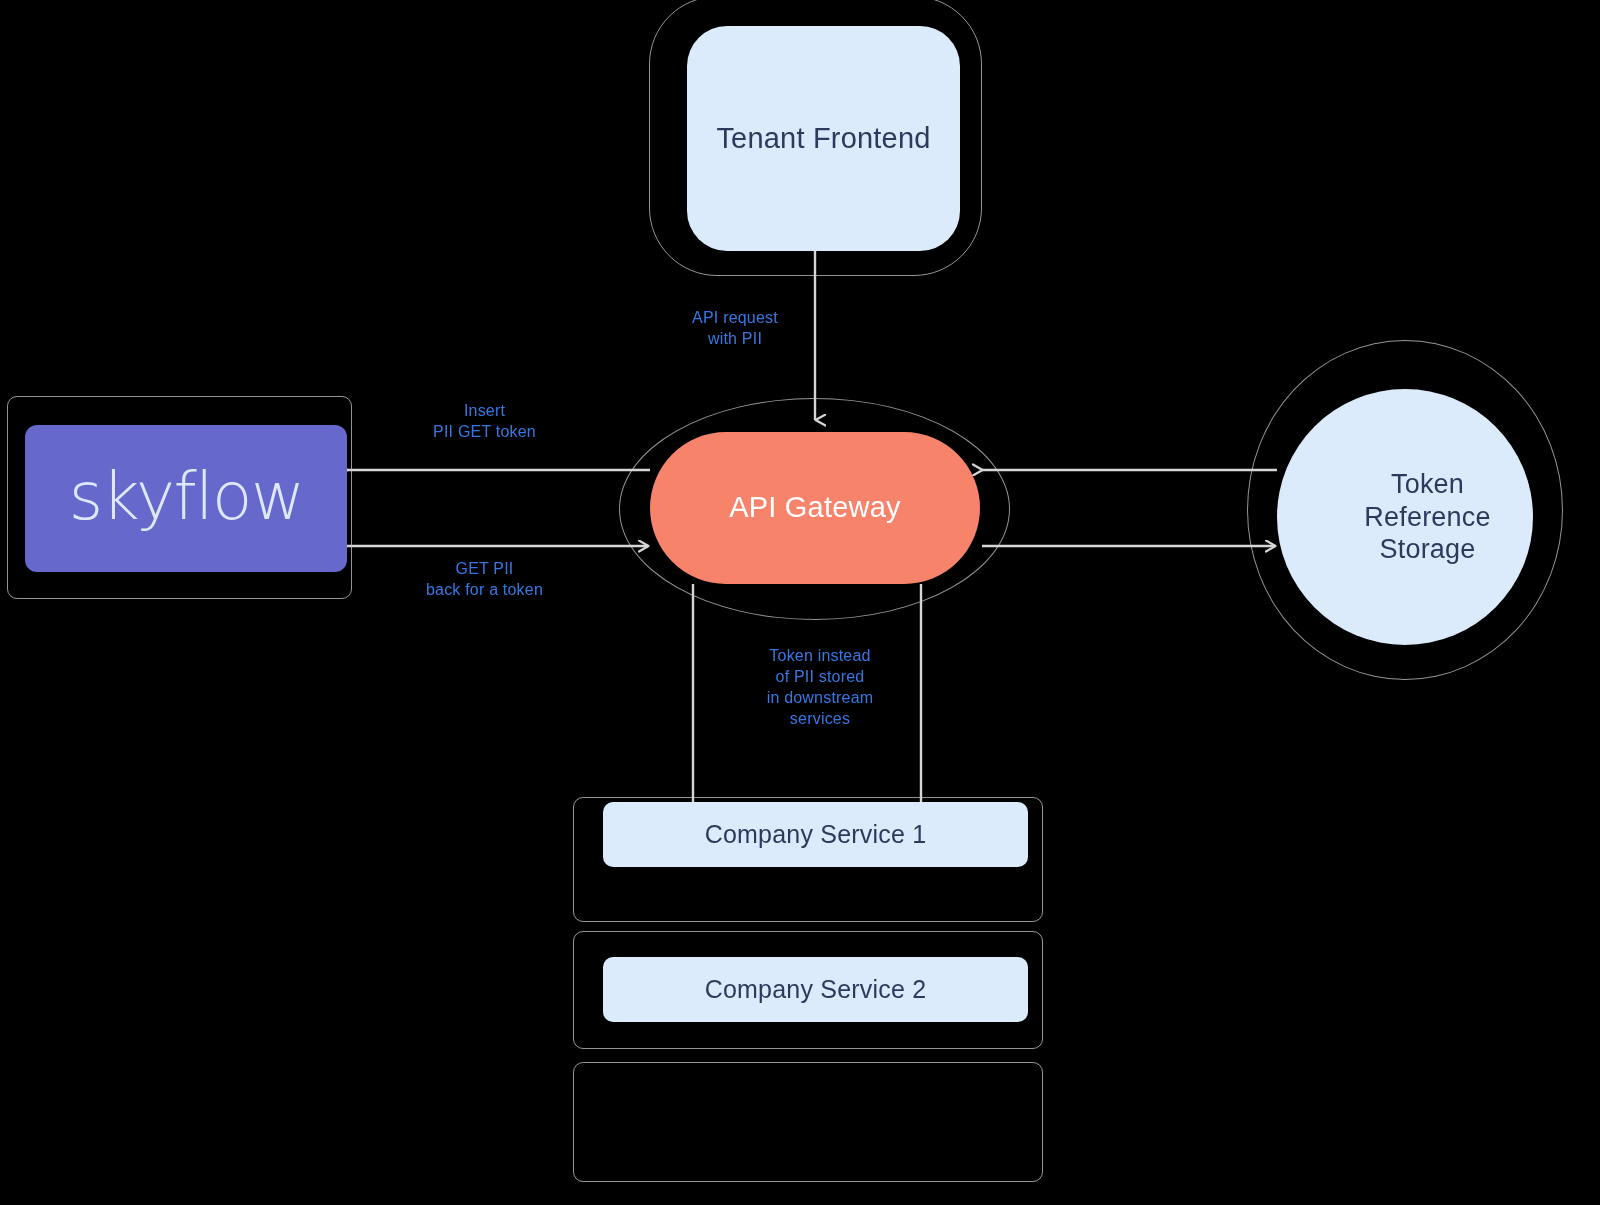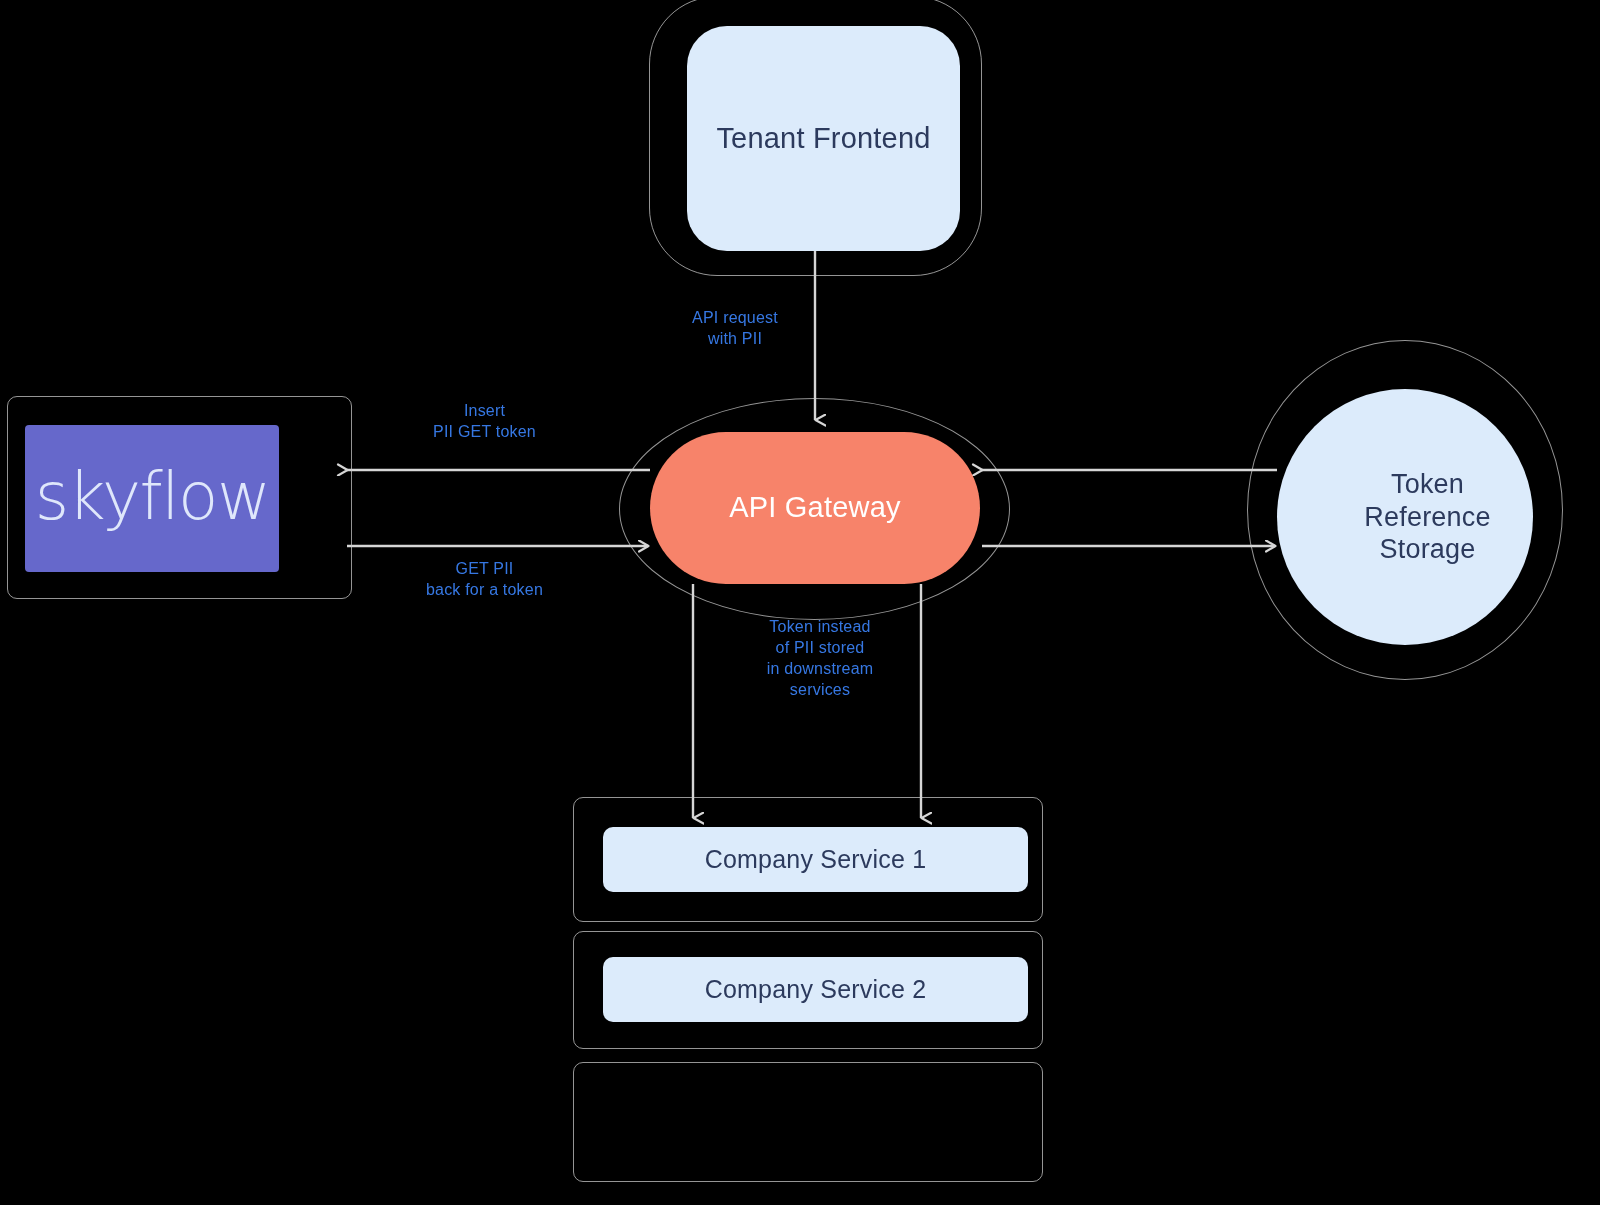--- a/index.html
+++ b/index.html
@@ -79,23 +79,23 @@
     width: 256px;
     height: 256px;
     border-radius: 50%;
     font-size: 27px;
   }
 
   
   #skyflow-node {
     left: 25px;
     top: 425px;
-    width: 254px;
+    width: 322px;
     height: 147px;
-    border-radius: 4px;
+    border-radius: 12px;
     background: #6668cb;
   }
   #skyflow-wordmark {
     font-size: 66px;
     color: #dfe7fb;
     font-weight: 300;
     letter-spacing: -1.5px;
     font-family: "DejaVu Sans", sans-serif;
     line-height: 1;
     transform: translateY(-2px);
@@ -103,21 +103,21 @@
 
   
   .svc {
     position: absolute;
     left: 603px;
     width: 425px;
     height: 65px;
     border-radius: 10px;
     font-size: 25px;
   }
-  #svc-1 { top: 827px; align-items: center; }
+  #svc-1 { top: 802px; align-items: center; }
   #svc-2 { top: 957px; }
   #svc-3 { top: 1088px; }
 
   
   .outline {
     position: absolute;
     border: 1.6px solid #cfcfcf;
     opacity: 0.72;
     pointer-events: none;
   }
@@ -158,21 +158,21 @@
     line-height: 1.32;
     text-align: center;
     white-space: pre-line;
     letter-spacing: 0.2px;
     opacity: 0.92;
   }
   #label-api-request { left: 650px; top: 307px; width: 170px; }
   #label-insert-pii  { left: 377px; top: 400px; width: 215px; }
   #label-get-pii     { left: 377px; top: 558px; width: 215px; }
   #label-guuid       { left: 1020px; top: 397px; width: 225px; }
-  #label-token-store { left: 710px; top: 616px; width: 220px; }
+  #label-token-store { left: 710px; top: 645px; width: 220px; }
 </style>
 </head>
 <body>
 
 <div id="canvas">
 
   <svg class="wires" viewBox="0 0 1600 1205">
     <defs>
       <marker id="ah-down" markerWidth="14" markerHeight="12" refX="6" refY="11" orient="auto" markerUnits="userSpaceOnUse">
         <path d="M0.5,0.5 L6,10.5 L11.5,0.5" fill="none" stroke="#d6d6d6" stroke-width="2.2" stroke-linecap="round" stroke-linejoin="round"></path>

